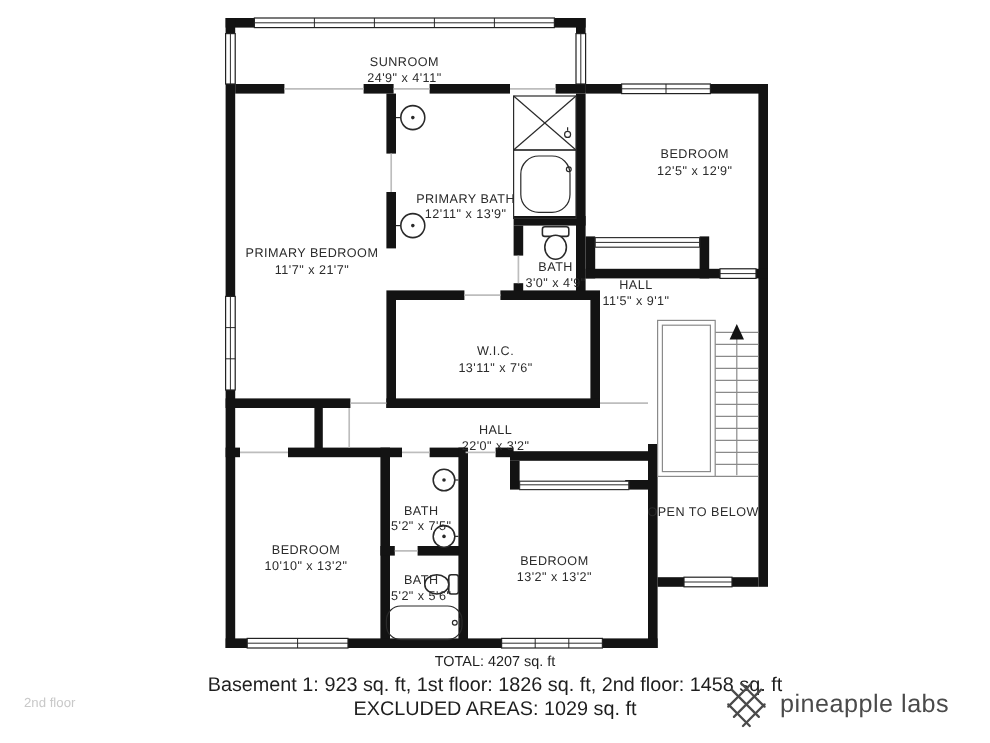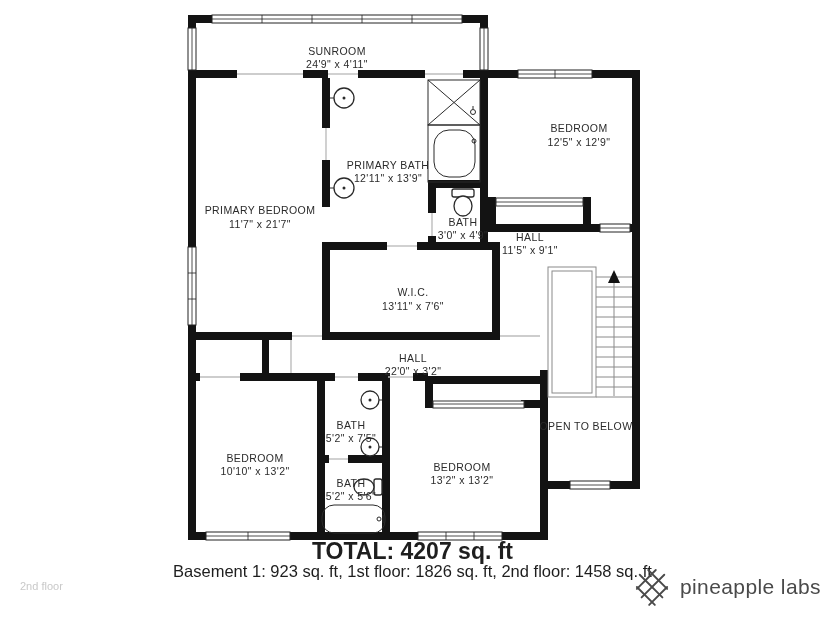--- a/index.html
+++ b/index.html
@@ -12,25 +12,25 @@
   .win{fill:#fff;stroke:#222;stroke-width:1}
   .winl{stroke:#222;stroke-width:.8}
   .door{stroke:#bdbdbd;stroke-width:1.4;fill:none}
   .slide{fill:#fff;stroke:#333;stroke-width:1}
   .fx{fill:#fff;stroke:#2a2a2a;stroke-width:1.3}
   .fxl{stroke:#2a2a2a;stroke-width:1;fill:none}
   .stair{stroke:#8a8a8a;stroke-width:1;fill:none}
   text.room{font-family:"Liberation Sans",sans-serif;font-size:10.5px;fill:var(--txt);
     text-anchor:middle;letter-spacing:.4px}
   .footer{position:absolute;left:0;right:0;top:541px;text-align:center;color:#1e1e1e}
-  .footer .total{font-size:23px;font-weight:700;line-height:20px}
+  .footer .total{font-size:12px;font-weight:400;line-height:20px}
   .footer .breakdown{font-size:16.5px;line-height:20px}
   .footer .excluded{font-size:16.5px;line-height:20px}
   .floor-label{position:absolute;left:20px;top:580px;font-size:11px;color:var(--faint)}
-  .brand{position:absolute;right:4px;top:565px;display:flex;align-items:center;gap:11px;color:var(--logo)}
+  .brand{position:absolute;right:34px;top:565px;display:flex;align-items:center;gap:11px;color:var(--logo)}
   .brand-text{font-size:21px;letter-spacing:.4px;color:var(--logo)}
 </style>
 </head>
 <body>
 
 <div class="stage">
 
 <svg class="plan" width="825" height="619" viewBox="0 0 825 619">
 
   <g>
@@ -248,20 +248,21 @@
     <text class="room" x="462" y="471">BEDROOM</text>
     <text class="room" x="462" y="484">13'2" x 13'2"</text>
 
     <text class="room" x="586" y="430">OPEN TO BELOW</text>
   </g>
 </svg>
 
   <div class="footer">
     <div class="total">TOTAL: 4207 sq. ft</div>
     <div class="breakdown">Basement 1: 923 sq. ft, 1st floor: 1826 sq. ft, 2nd floor: 1458 sq. ft</div>
+    <div class="excluded">EXCLUDED AREAS: 1029 sq. ft</div>
   </div>
 
   <div class="floor-label">2nd floor</div>
 
   <div class="brand">
     <svg width="34" height="44" viewBox="0 0 36 46" fill="none" stroke="#4a4a4a" stroke-width="2" stroke-linecap="round">
       <line x1="2" y1="25" x2="22" y2="5"></line>
       <line x1="7" y1="34" x2="31" y2="10"></line>
       <line x1="15" y1="42" x2="34" y2="23"></line>
       <line x1="14" y1="5" x2="34" y2="25"></line>

